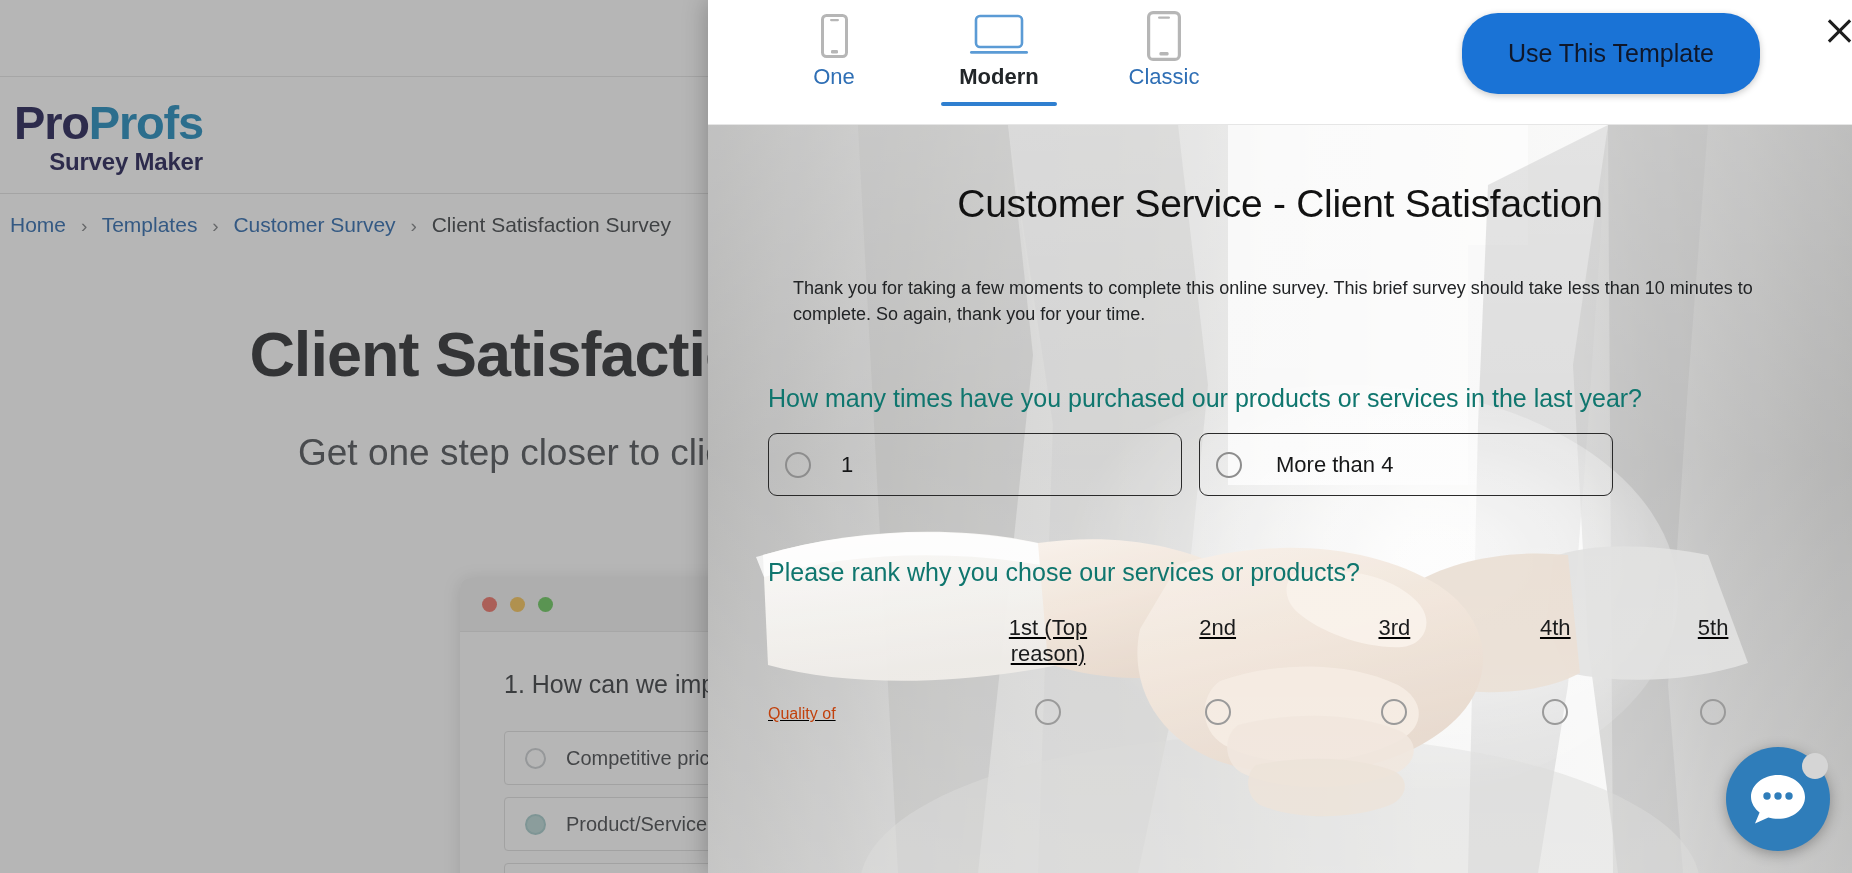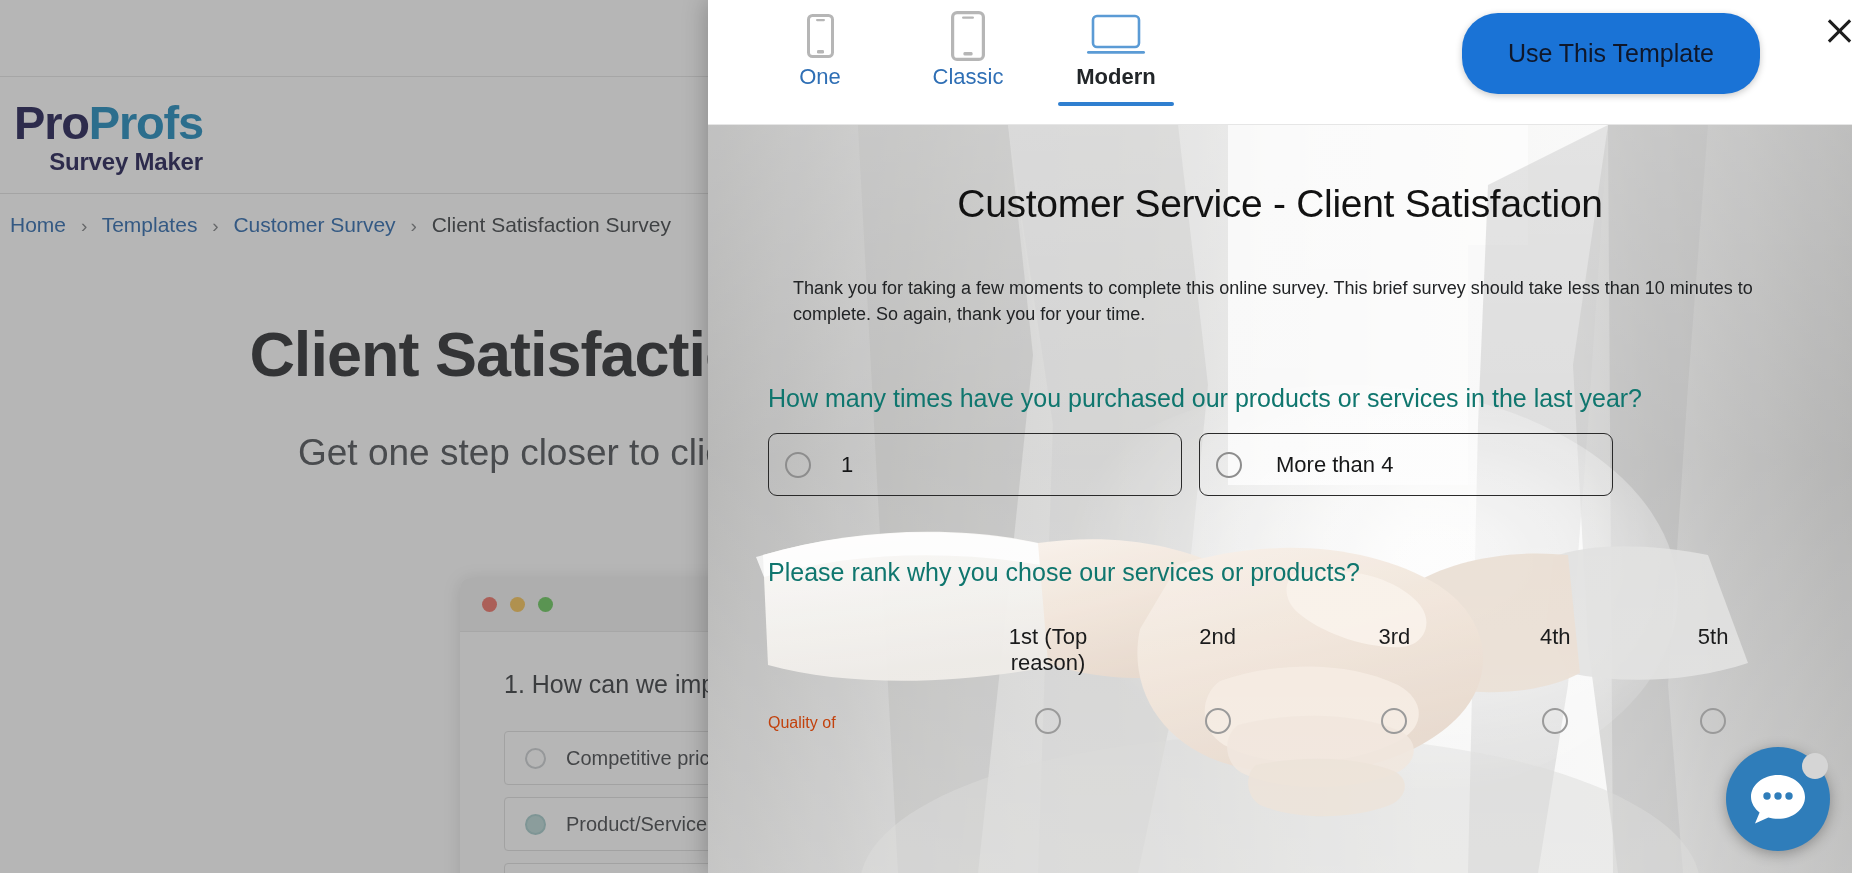--- a/index.html
+++ b/index.html
@@ -173,22 +173,23 @@
 
   .modal-header {
     position: relative;
     height: 125px;
     background: #ffffff;
     border-bottom: 1px solid #e6e6e6;
   }
 
   .device-tabs {
     position: absolute;
-    left: 38px; top: 0;
+    left: 52px; top: 0;
     display: flex;
+    gap: 17px;
   }
   .device-tab {
     width: 148px;
     text-align: center;
     cursor: pointer;
     padding-top: 8px;
   }
   .device-icon {
     height: 56px;
     display: flex;
@@ -319,23 +320,24 @@
   .opt-label {
     margin-left: 30px;
     font-size: 22px;
     color: #161718;
   }
   .opt-box.wide-label .opt-label { margin-left: 34px; }
 
   
   .rank-q { margin-top: 62px; }
   .rank-table {
-    margin-top: 37px;
+    margin-top: 28px;
     width: 100%;
     border-collapse: collapse;
+    text-decoration: underline;
   }
   .rank-table th {
     font-weight: 400;
     font-size: 22px;
     color: #1a1b1c;
     text-align: center;
     vertical-align: top;
     padding-bottom: 18px;
   }
   .rank-table th.rowhead { width: 205px; }
@@ -444,40 +446,40 @@
             <svg width="27" height="44" viewBox="0 0 27 44">
               <rect x="1.5" y="1.5" width="24" height="41" rx="4" fill="none" stroke="#b6b6b6" stroke-width="3"></rect>
               <rect x="9" y="5" width="9" height="2.2" rx="1.1" fill="#b6b6b6"></rect>
               <rect x="10" y="36" width="7" height="3.4" rx="1.2" fill="#b6b6b6"></rect>
             </svg>
           </div>
           <div class="device-label">One</div>
           <div class="tab-underline"></div>
         </div>
 
+        <div class="device-tab active">
+          <div class="device-icon">
+            <svg width="62" height="44" viewBox="0 0 62 44">
+              <rect x="8" y="2" width="46" height="31" rx="4" fill="none" stroke="#5b9bd5" stroke-width="2.6"></rect>
+              <rect x="2" y="37" width="58" height="2.8" rx="1.4" fill="#5b9bd5"></rect>
+            </svg>
+          </div>
+          <div class="device-label">Modern</div>
+          <div class="tab-underline"></div>
+        </div>
+
         <div class="device-tab">
           <div class="device-icon">
             <svg width="34" height="50" viewBox="0 0 34 50">
               <rect x="1.6" y="1.6" width="30.8" height="46.8" rx="4.5" fill="none" stroke="#b6b6b6" stroke-width="3.2"></rect>
               <rect x="11" y="5.4" width="12" height="2.4" rx="1.2" fill="#b6b6b6"></rect>
               <rect x="12.5" y="41" width="9" height="3.6" rx="1.3" fill="#b6b6b6"></rect>
             </svg>
           </div>
           <div class="device-label">Classic</div>
-          <div class="tab-underline"></div>
-        </div>
-
-        <div class="device-tab active">
-          <div class="device-icon">
-            <svg width="62" height="44" viewBox="0 0 62 44">
-              <rect x="8" y="2" width="46" height="31" rx="4" fill="none" stroke="#5b9bd5" stroke-width="2.6"></rect>
-              <rect x="2" y="37" width="58" height="2.8" rx="1.4" fill="#5b9bd5"></rect>
-            </svg>
-          </div>
-          <div class="device-label">Modern</div>
           <div class="tab-underline"></div>
         </div>
       </div>
 
       <button class="use-template-btn">Use This Template</button>
 
       <div class="close-x"></div>
     </div>
 
     <div class="survey-stage">

